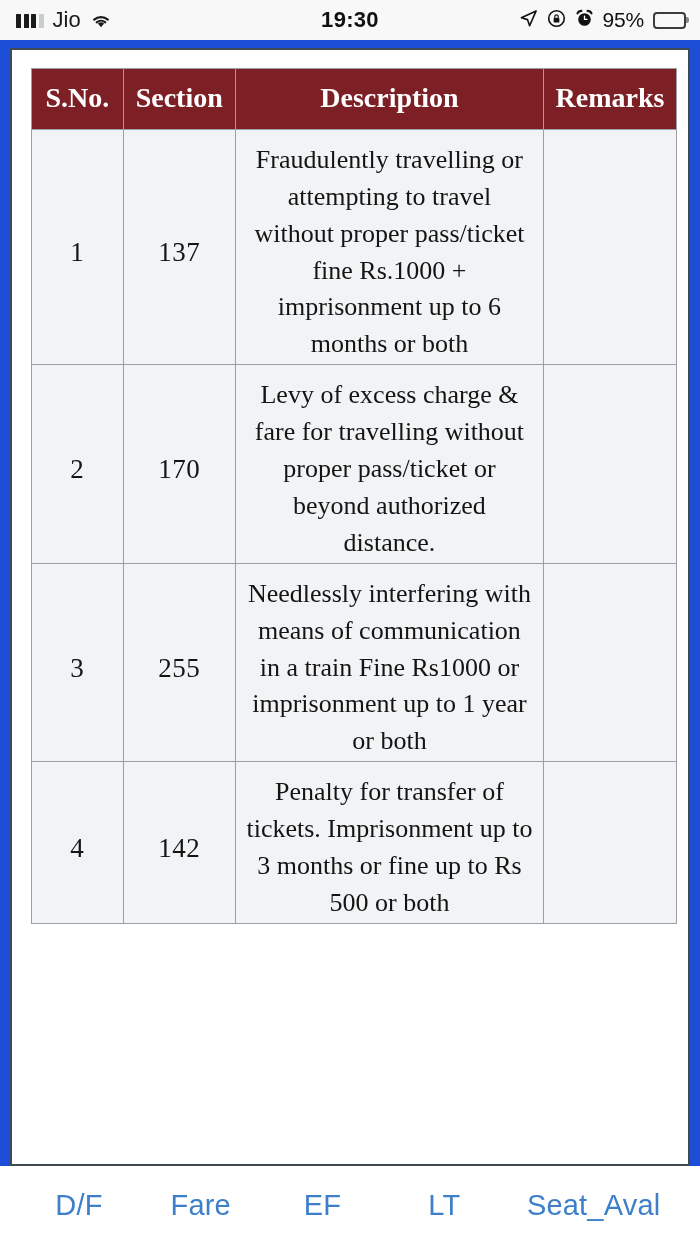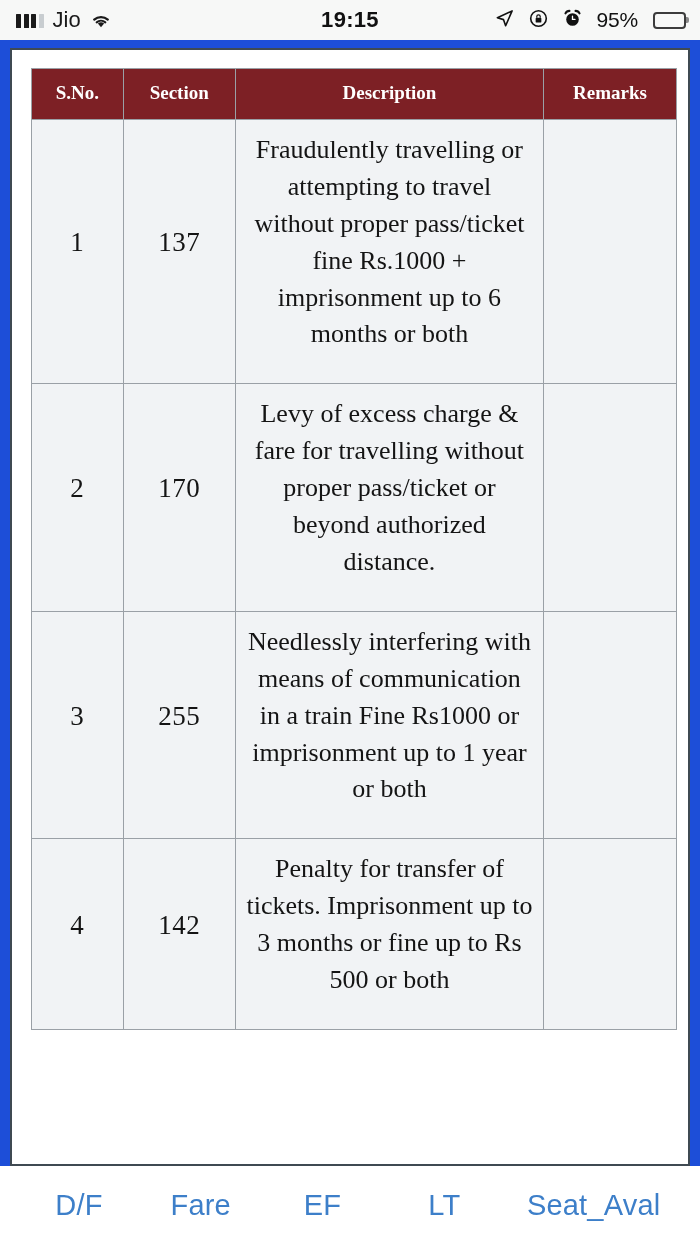--- a/index.html
+++ b/index.html
@@ -65,21 +65,21 @@
     font-size: 22px;
     font-weight: bold;
     color: #111111;
     letter-spacing: 0.3px;
     pointer-events: none;
   }
   .status-right {
     margin-left: auto;
     display: flex;
     align-items: center;
-    gap: 15px;
+    gap: 9px;
     position: relative;
     z-index: 2;
   }
   .battery-pct {
     font-size: 21px;
     color: #111111;
     letter-spacing: -0.2px;
   }
   .battery {
     width: 33px; height: 17px;
@@ -144,34 +144,34 @@
   }
   table.rules col.c-sno  { width: 14.2%; }
   table.rules col.c-sec  { width: 17.4%; }
   table.rules col.c-desc { width: 47.8%; }
   table.rules col.c-rem  { width: 20.6%; }
 
   table.rules th {
     background: #7d2025;
     color: #ffffff;
     font-weight: bold;
-    font-size: 19px;
+    font-size: 28px;
     text-align: center;
     padding: 14px 4px 15px 4px;
     border: 1px solid #9aa0a6;
     line-height: 1.1;
   }
   table.rules td {
     background: #f1f3f5;
     color: #141414;
     font-size: 26px;
     text-align: center;
     vertical-align: middle;
     border: 1px solid #9aa0a6;
-    padding: 12px 8px 30px 8px;
+    padding: 12px 8px 1px 8px;
     line-height: 1.42;
   }
   table.rules td.num {
     font-size: 27px;
     letter-spacing: 0.4px;
   }
   table.rules td.desc {
     padding-left: 10px;
     padding-right: 10px;
   }
@@ -212,21 +212,21 @@
       <span class="carrier">Jio</span>
       <span>
         <svg class="wifi-icon" viewBox="0 0 24 18">
           <path d="M12 16.4 L8.6 12.4 a5.4 5.4 0 0 1 6.8 0 Z" fill="#1a1a1a"></path>
           <path d="M4.6 8.0 a11.2 11.2 0 0 1 14.8 0" stroke="#1a1a1a" stroke-width="2.5" fill="none" stroke-linecap="round"></path>
           <path d="M7.3 11.0 a7.3 7.3 0 0 1 9.4 0" stroke="#1a1a1a" stroke-width="2.3" fill="none" stroke-linecap="round"></path>
         </svg>
       </span>
     </div>
 
-    <div class="status-center">19:15</div>
+    <div class="status-center">19:30</div>
 
     <div class="status-right">
       <span>
         <svg width="19" height="19" viewBox="0 0 20 20">
           <path d="M18 2 L2.5 9.2 L9 11.2 L11.2 17.6 Z" fill="none" stroke="#111" stroke-width="1.7" stroke-linejoin="round"></path>
         </svg>
       </span>
       <span>
         <svg width="19" height="19" viewBox="0 0 20 20">
           <circle cx="10" cy="10" r="8.2" fill="none" stroke="#111" stroke-width="1.7"></circle>

